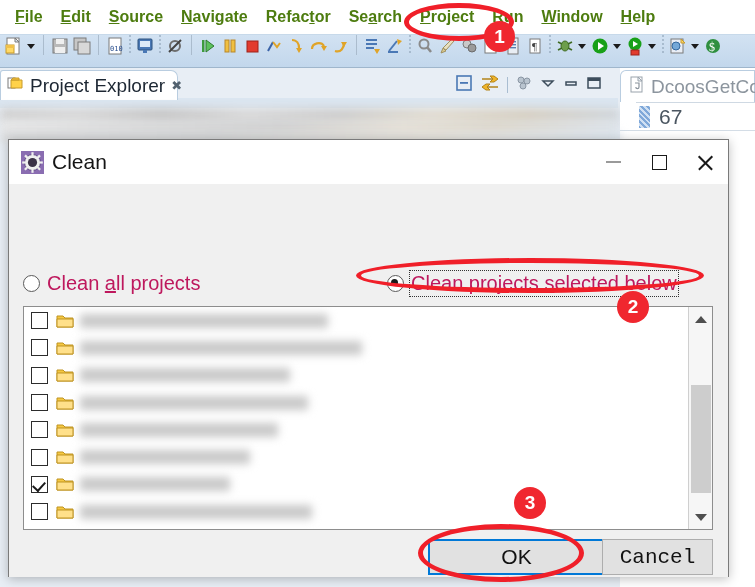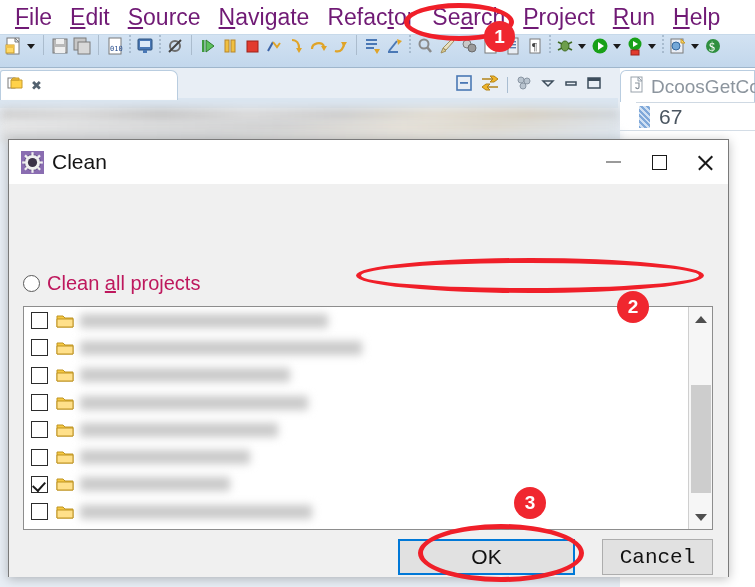--- a/index.html
+++ b/index.html
@@ -14,23 +14,24 @@
   .ide-bg{position:absolute;left:0;top:0;width:755px;height:587px;background:#f3f4f6;}
 
   
   .menubar{
     position:absolute;left:0;top:0;width:755px;height:34px;
     background:#ffffff;
     display:flex;align-items:center;
     padding-left:6px;box-sizing:border-box;
   }
   .menu-item{
-    font-size:23px;color:#701a75;
+    font-size:16px;color:#4d7c0f;
     padding:0 9px;white-space:nowrap;cursor:default;
     letter-spacing:0px;
+    font-weight:bold;
   }
   .menu-item u{text-decoration:underline;}
 
   
   .toolbar{
     position:absolute;left:0;top:34px;width:755px;height:34px;
     background:linear-gradient(#d2e2f2,#c2d7ec);
     border-top:1px solid #c7d9ea;border-bottom:1px solid #9fb6cc;
     display:flex;box-sizing:border-box;padding-left:3px;
   }
@@ -159,20 +160,21 @@
 
   <div class="menubar">
     <div class="menu-item"><u>F</u>ile</div>
     <div class="menu-item"><u>E</u>dit</div>
     <div class="menu-item"><u>S</u>ource</div>
     <div class="menu-item"><u>N</u>avigate</div>
     <div class="menu-item">Refac<u>t</u>or</div>
     <div class="menu-item">Se<u>a</u>rch</div>
     <div class="menu-item"><u>P</u>roject</div>
     <div class="menu-item"><u>R</u>un</div>
+    <div class="menu-item"><u>W</u>indow</div>
     <div class="menu-item"><u>H</u>elp</div>
   </div>
 
   <div class="toolbar">
     <span class="tb">
         <svg width="20" height="22" viewBox="0 0 20 22">
           <rect x="3" y="3" width="12" height="16" fill="#fff" stroke="#7b7b7b"></rect>
           <path d="M11 3l4 4h-4z" fill="#d9e4f0" stroke="#7b7b7b"></path>
           <rect x="2" y="10" width="8" height="8" fill="#ffd966" stroke="#c89b2a"></rect>
           <path d="M2 10h8v3H2z" fill="#f0c14b"></path>
@@ -372,20 +374,21 @@
     <div class="view-pane">
       <div class="view-tab-strip"></div>
       <div class="view-tab" style="width:178px;">
         <span>
           <svg width="18" height="17" viewBox="0 0 18 17">
               <rect x="1" y="3" width="7" height="10" fill="#fff" stroke="#7b7b7b"></rect>
               <path d="M4 5h11v8H4z" fill="#ffd24a" stroke="#c89b2a"></path>
               <path d="M4 5l2-2h6v2z" fill="#f5c13a" stroke="#c89b2a"></path>
             </svg>
         </span>
+        <span class="view-tab-label">Project Explorer</span>
         <span class="view-tab-close">✖</span>
       </div>
       <div class="view-toolbar">
         <span><svg width="18" height="18" viewBox="0 0 18 18">
               <rect x="2" y="2" width="14" height="14" fill="none" stroke="#4a78b5" stroke-width="1.6"></rect>
               <rect x="5" y="8" width="8" height="1.8" fill="#4a78b5"></rect>
             </svg></span>
         <span><svg width="20" height="18" viewBox="0 0 20 18">
               <path d="M2 5h11l-3-3h4l4 3-4 3h-4l3-3z" fill="#f0b429" stroke="#b3841a"></path>
               <path d="M18 13H7l3 3H6l-4-3 4-3h4l-3 3z" fill="#f0b429" stroke="#b3841a"></path>
@@ -469,20 +472,24 @@
     </div>
 
     <div class="dlg-body">
 
 
       <div class="radio-row">
         <label class="radio" style="left:0;">
           <span class="rb"></span>
           <span class="rl">Clean <u>a</u>ll projects</span>
         </label>
+        <label class="radio checked focus" style="left:364px;">
+          <span class="rb"></span>
+          <span class="rl">Clean projects <u>s</u>elected below</span>
+        </label>
       </div>
 
       <div class="list-box">
         <div class="list-rows">
           <div class="lrow">
             <span class="cbx"></span>
             <span class="prj-icon"><svg width="18" height="16" viewBox="0 0 18 16">
                   <path d="M1 3h6l2 2h8v9H1z" fill="#f5c842" stroke="#bf9320"></path>
                   <path d="M1 6h16v8H1z" fill="#ffe08a" stroke="#bf9320"></path>
                 </svg></span>
@@ -550,21 +557,21 @@
           <div class="vsb-arrow vsb-up">
               <i></i>
             </div>
           <div class="vsb-thumb"></div>
           <div class="vsb-arrow vsb-dn" style="position:absolute;bottom:0;left:0;">
               <i></i>
             </div>
         </div>
       </div>
 
-      <div class="btn primary" style="left:389px;top:355px;width:177px;">OK</div>
+      <div class="btn primary" style="left:419px;top:355px;width:177px;">OK</div>
       <div class="btn" style="left:593px;top:355px;width:111px;font-family:Liberation Mono, monospace;">Cancel</div>
     </div>
   </div>
 
   <div class="ann" style="inset:0;">
     <div class="ell" style="left:404px;top:3px;width:110px;height:38px;"></div>
     <div class="badge" style="left:484px;top:21px;width:31px;height:31px;">1</div>
 
     <div class="ell" style="left:356px;top:258px;width:348px;height:35px;"></div>
     <div class="badge" style="left:617px;top:291px;width:32px;height:32px;">2</div>

